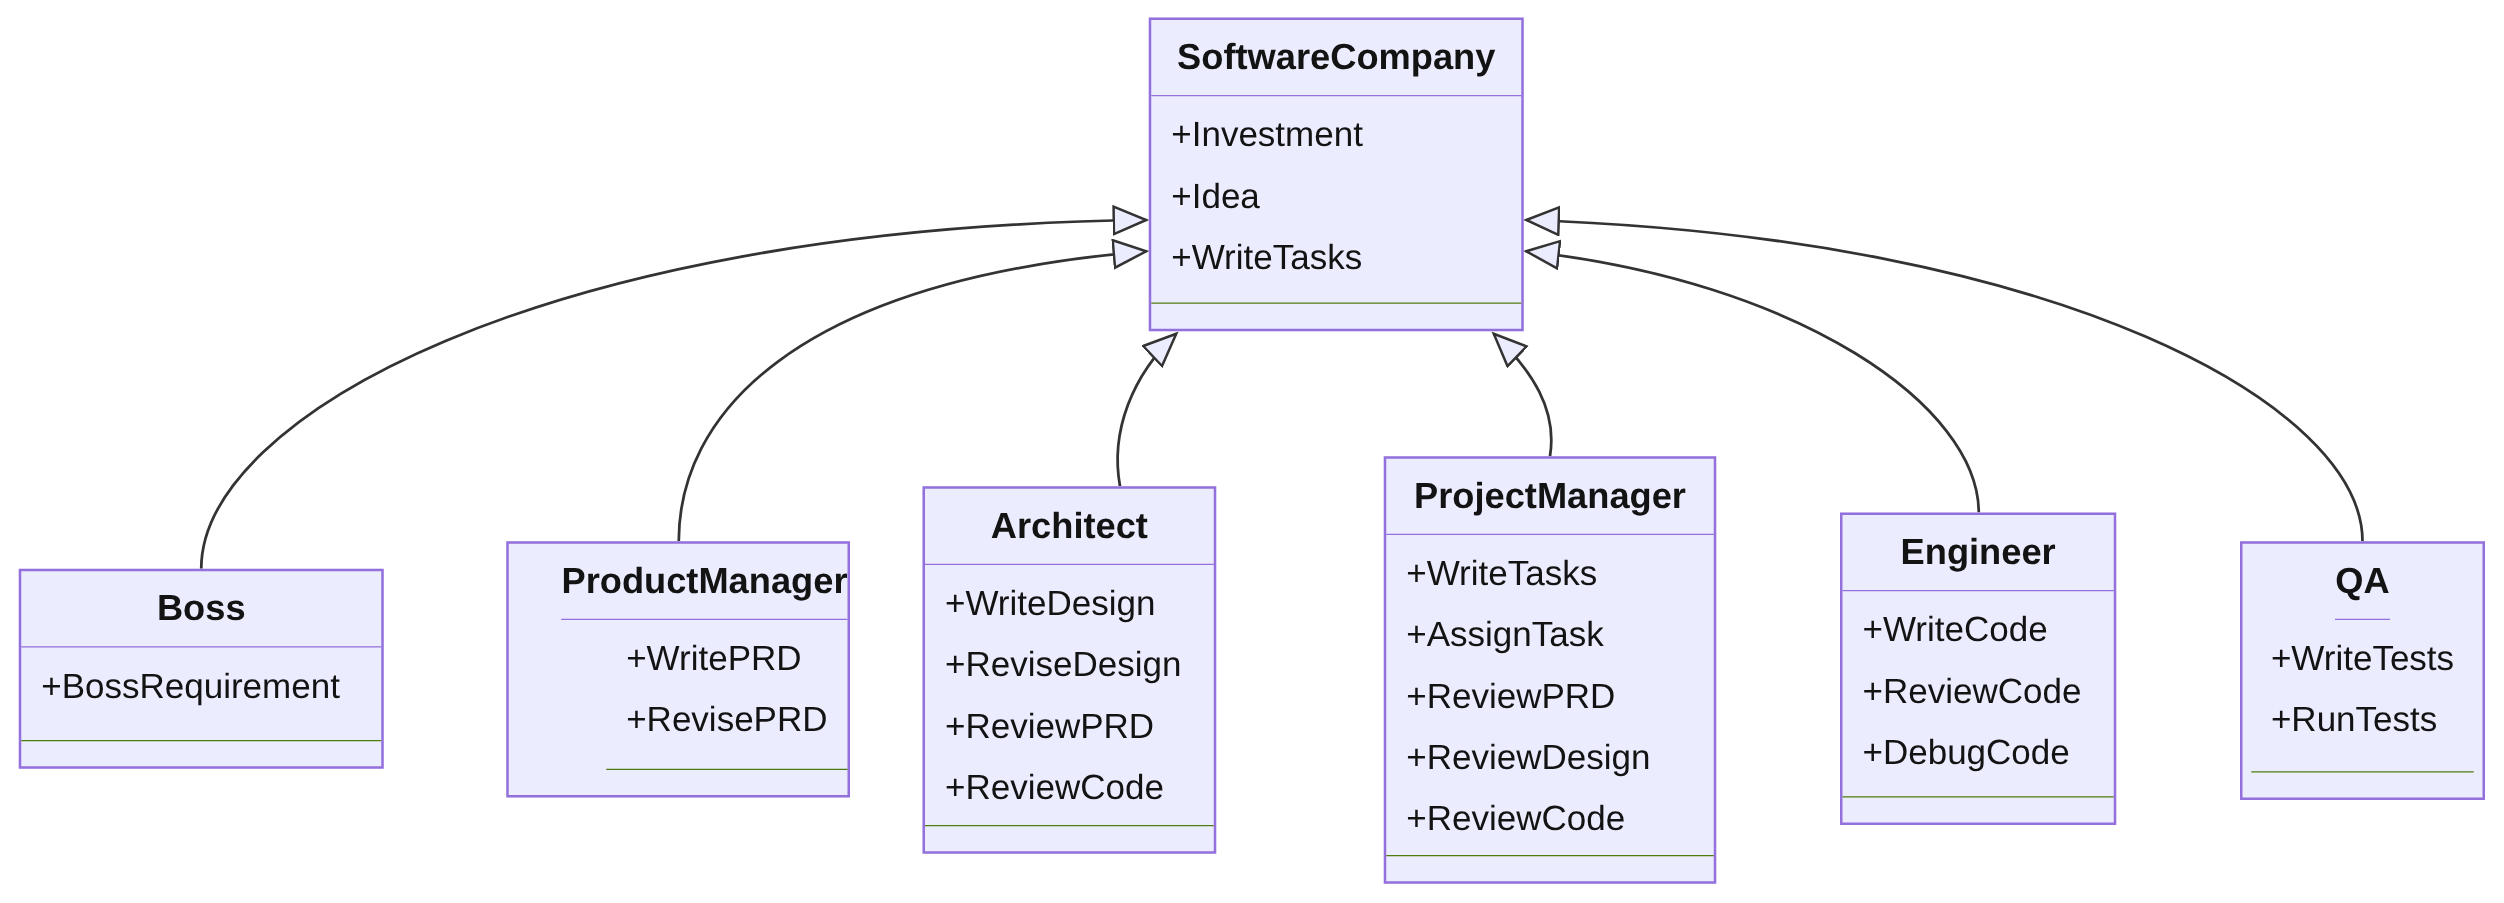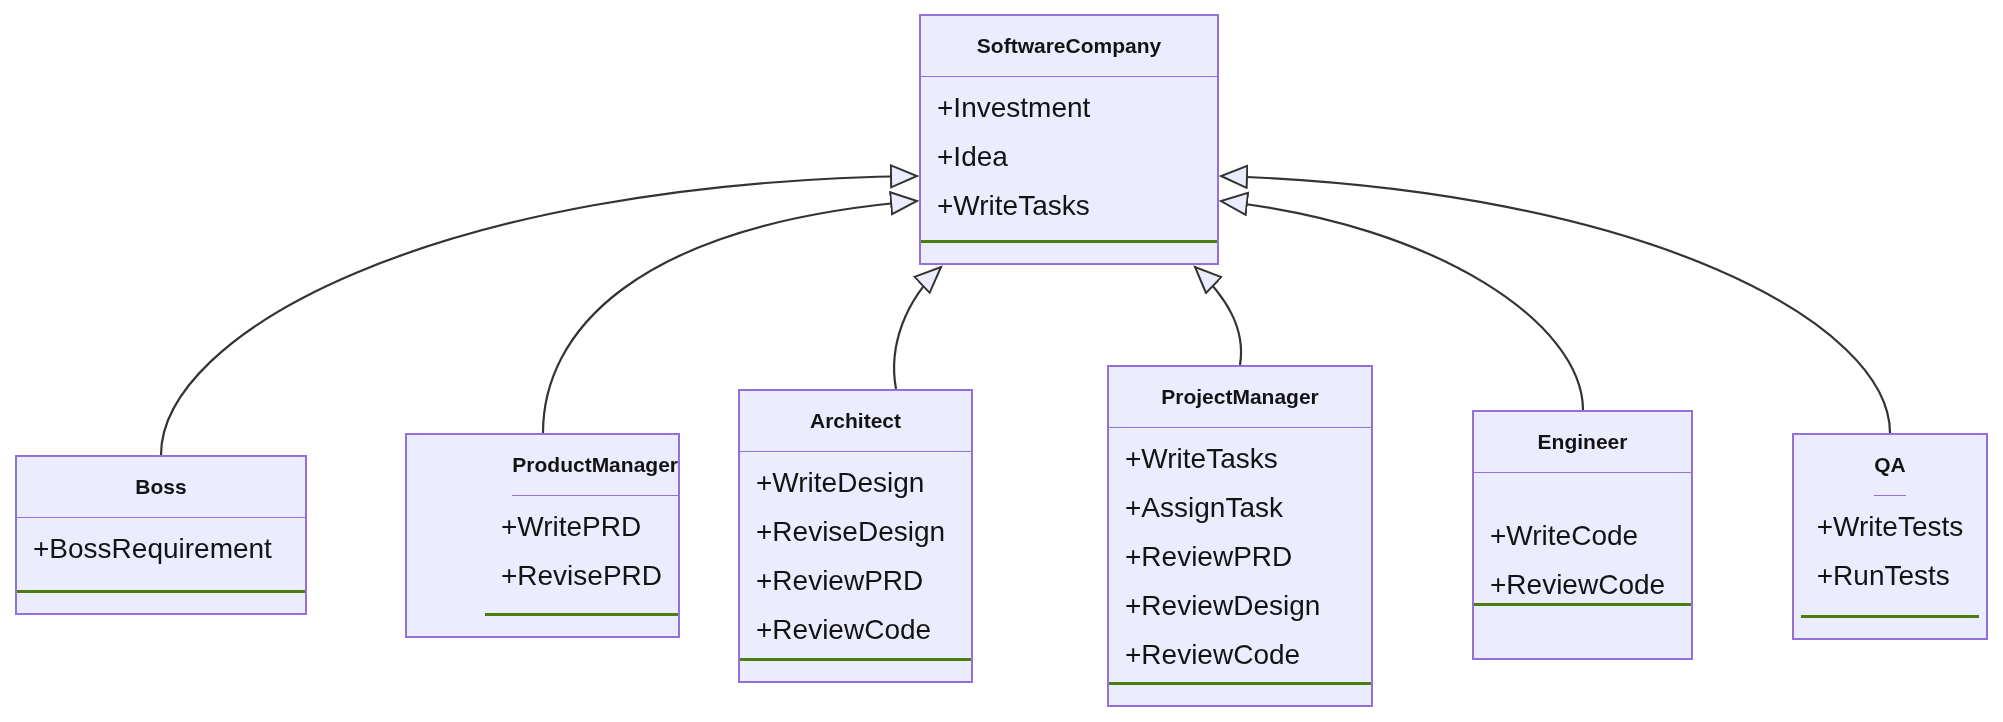--- a/index.html
+++ b/index.html
@@ -29,28 +29,28 @@
     display: flex;
     flex-direction: column;
     color: #131313;
   }
   .class-title {
     flex: 0 0 60px;
     display: flex;
     align-items: center;
     justify-content: center;
     font-weight: bold;
-    font-size: 21px;
+    font-size: 29px;
     border-bottom: 1px solid #9370DB;
     white-space: nowrap;
   }
   .class-members {
     flex: 1 1 auto;
     padding: 6px 16px 4px 16px;
-    border-bottom: 3px solid #4d7c0f;
+    border-bottom: 1px solid #4d7c0f;
     overflow: hidden;
   }
   .member {
     font-size: 28px;
     line-height: 49px;
     white-space: nowrap;
   }
   .class-methods {
     flex: 0 0 20px;
   }
@@ -117,21 +117,21 @@
     <div class="class-members">
       <div class="member">+WriteTasks</div>
       <div class="member">+AssignTask</div>
       <div class="member">+ReviewPRD</div>
       <div class="member">+ReviewDesign</div>
       <div class="member">+ReviewCode</div>
     </div>
     <div class="class-methods"></div>
   </div>
 
-  <div class="class-box" style="left:1472px; top:410px; width:221px; height:250px;gap:32px;">
+  <div class="class-box" style="left:1472px; top:410px; width:221px; height:250px;">
     <div class="class-title">Engineer</div>
     <div class="class-members">
       <div class="member">+WriteCode</div>
       <div class="member">+ReviewCode</div>
       <div class="member">+DebugCode</div>
     </div>
     <div class="class-methods"></div>
   </div>
 
   <div class="class-box" style="left:1792px; top:433px; width:196px; height:207px;align-items:center;">

